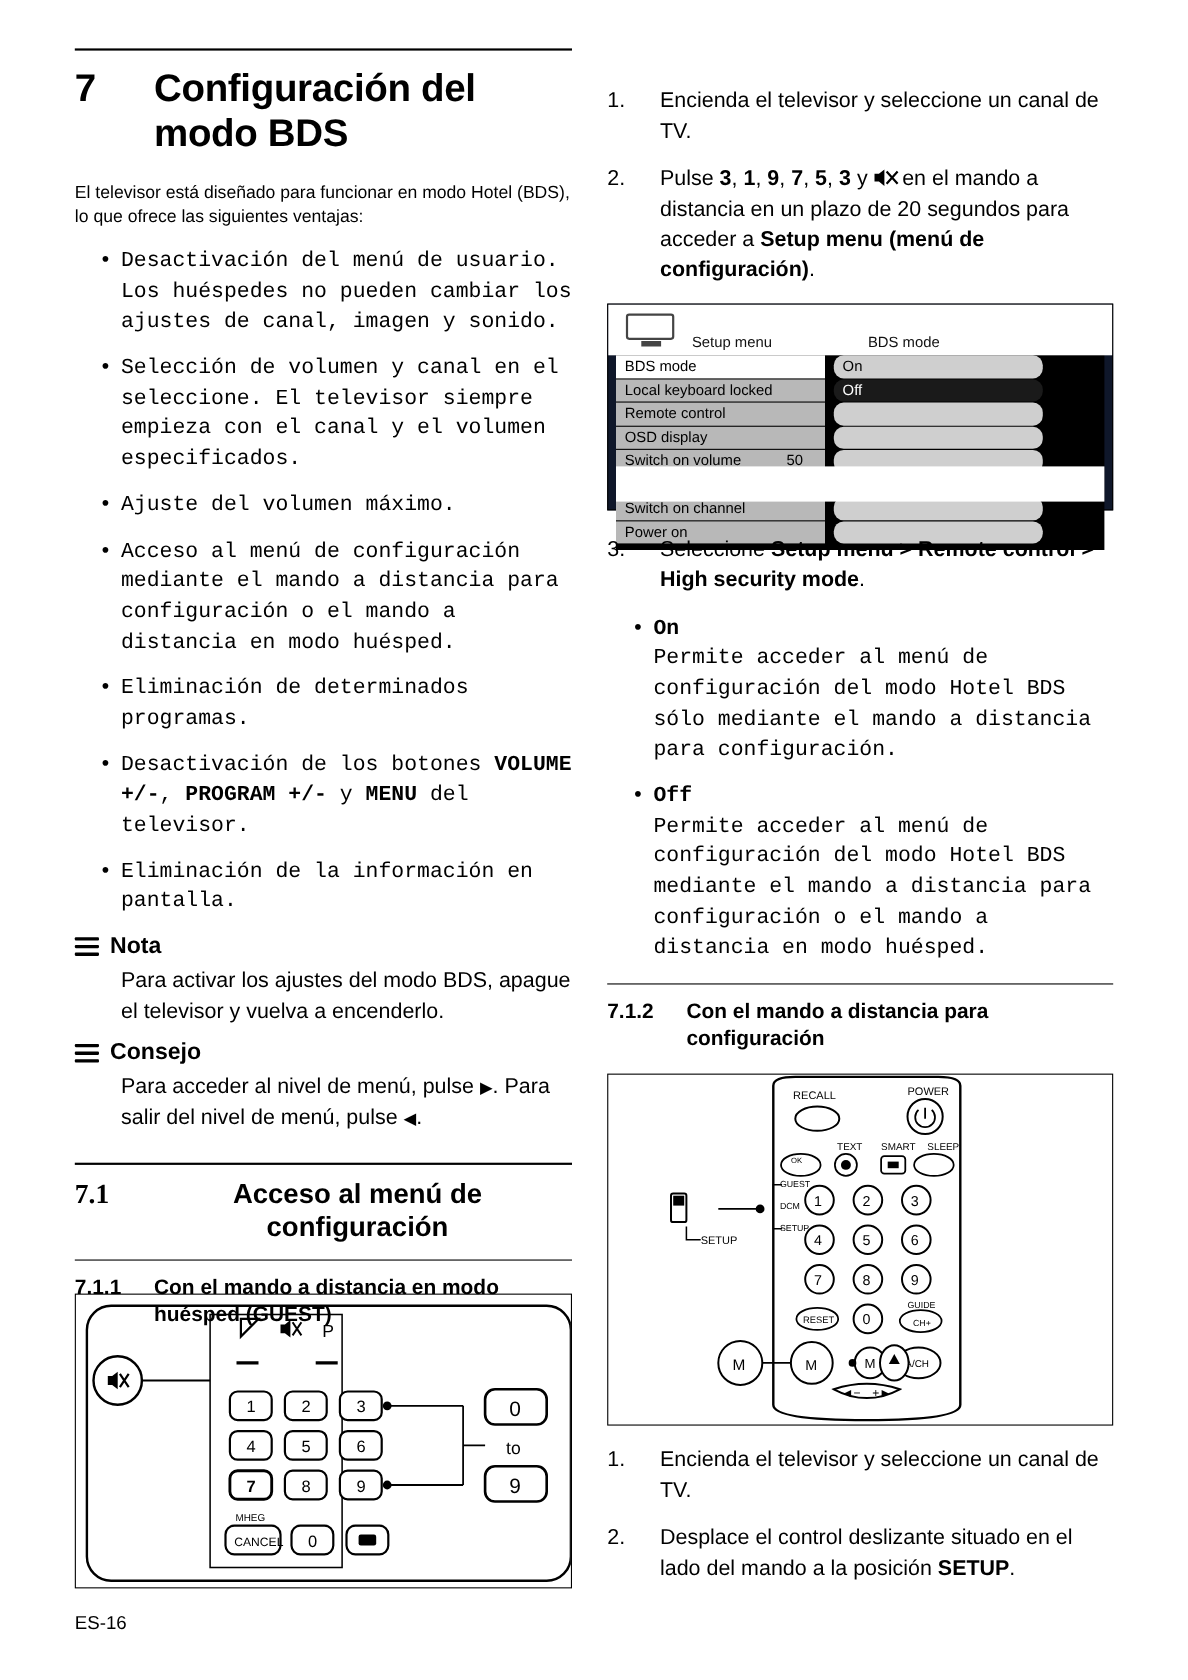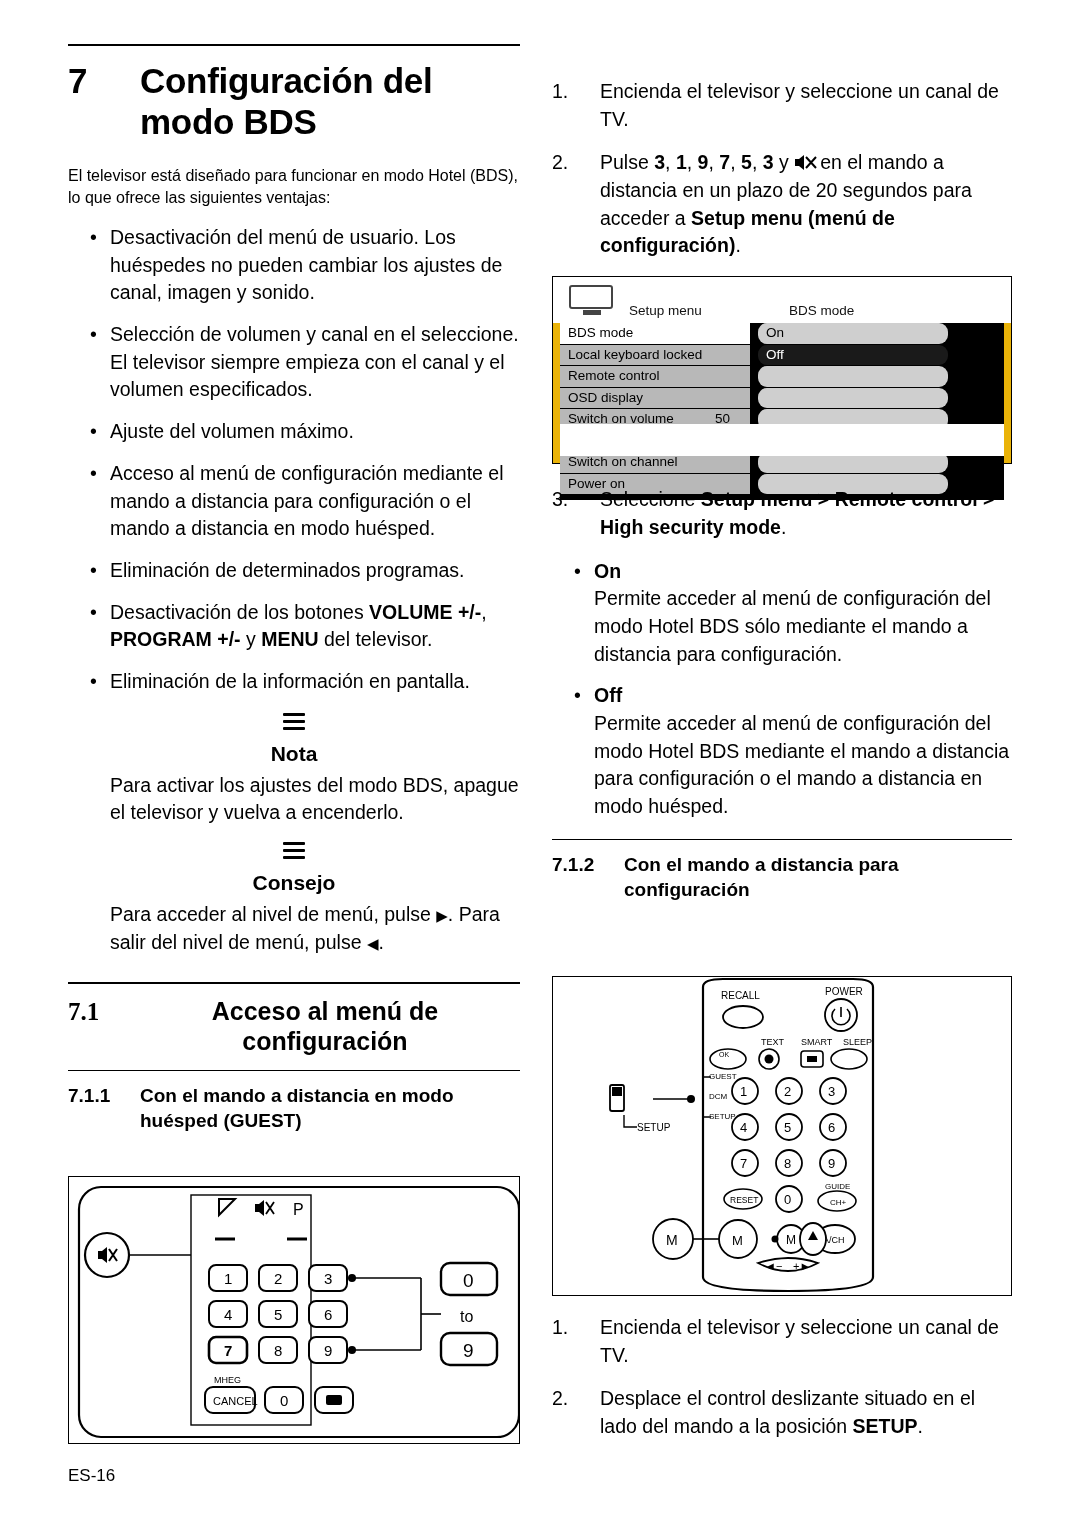--- a/index.html
+++ b/index.html
@@ -99,39 +99,39 @@
     list-style: none;
     margin: 0 0 6px 0;
     padding: 0;
   }
   ul.bullets li {
     position: relative;
     padding-left: 42px;
     font-size: 19.5px;
     line-height: 1.42;
     margin-bottom: 14px;
+    font-family: Liberation Mono, monospace;
   }
   ul.bullets li:before {
     content: "\2022";
     position: absolute;
     left: 22px;
     top: 0;
   }
   b { font-weight: bold; }
 
   
   .note-block { margin: 12px 0 10px 0; }
   .note-head {
     font-size: 21px;
     font-weight: bold;
     margin-bottom: 6px;
     display: flex;
     align-items: center;
     gap: 10px;
-    flex-direction: column;
   }
   .note-icon {
     display: inline-block;
     width: 22px; height: 22px;
     position: relative;
     flex: 0 0 auto;
   }
   .note-icon span {
     position: absolute;
     left: 0;
@@ -166,21 +166,21 @@
     position: absolute;
     left: 0;
     top: 0;
   }
 
   
   .tv-shot {
     width: 460px;
     height: 188px;
     border: 1px solid #000;
-    background: #eab308;
+    background: #0f172a;
     position: relative;
     margin: 8px 0 22px 0;
     box-sizing: border-box;
   }
   .tv-screen {
     position: absolute;
     left: 7px; top: 7px;
     width: 444px; height: 216px;
     background: #000;
   }

